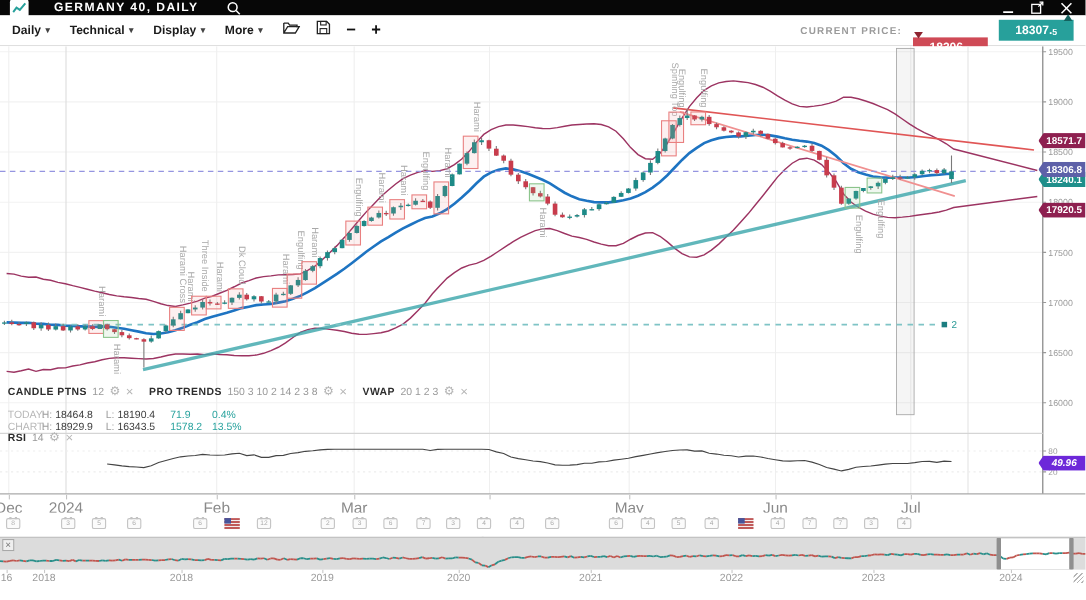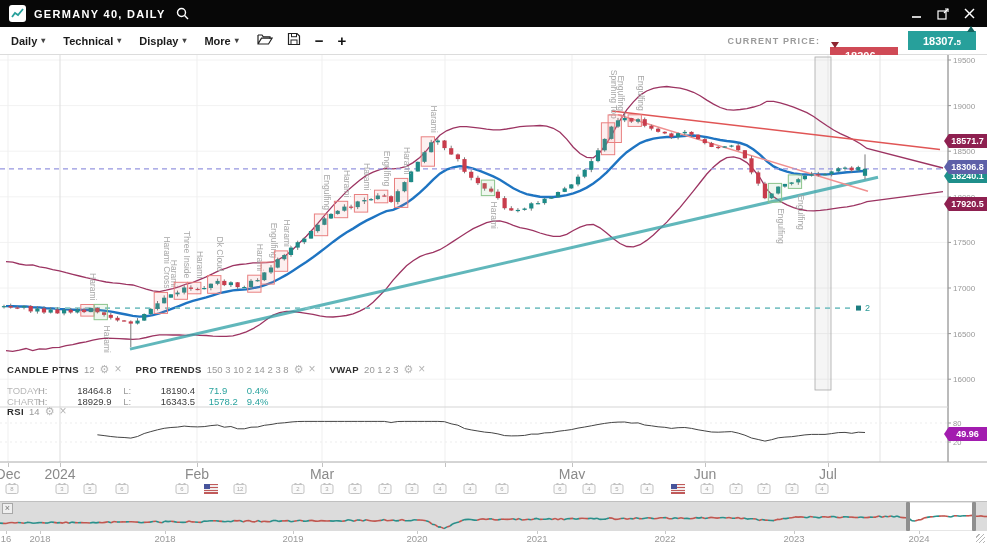--- a/index.html
+++ b/index.html
@@ -1,18 +1,18 @@
 <!DOCTYPE html>
 <html><head>
 <meta charset="utf-8">
 <style>
   html,body{margin:0;padding:0;width:987px;height:545px;overflow:hidden;background:#fff;
     font-family:"Liberation Sans",sans-serif;-webkit-font-smoothing:antialiased;}
   
-  .titlebar{height:27px;background:#070707;display:flex;align-items:center;padding:0 9px;gap:8px;box-sizing:border-box;}
+  .titlebar{height:14px;background:#070707;display:flex;align-items:center;padding:0 9px;gap:23px;box-sizing:border-box;}
   .logo{width:17px;height:17px;background:#fff;border-radius:3px;display:flex;align-items:center;justify-content:center;flex:0 0 auto;}
   .tb-title{color:#fff;font-size:11px;font-weight:bold;letter-spacing:1.3px;}
   .tb-search{margin-left:2px;display:flex;align-items:center;}
   .win-controls{margin-left:auto;display:flex;align-items:center;gap:15px;padding-right:3px;}
   .win-controls svg{display:block;}
   
   .toolbar{height:28px;box-sizing:border-box;border-bottom:1px solid #dcdcdc;display:flex;align-items:center;padding:0 11px;gap:18px;background:#fff;}
   .menu{font-size:11px;font-weight:bold;color:#1b1b1b;display:flex;align-items:center;gap:4px;cursor:default;}
   .menu .caret{font-size:8px;color:#444;}
   .tool-icons{display:flex;align-items:center;gap:14px;}
@@ -29,33 +29,33 @@
   
   .chart-area{position:relative;width:987px;height:408px;background:#fff;}
   #chart-svg{position:absolute;left:0;top:0;}
   .overlay{position:absolute;font-size:9.5px;color:#333;white-space:nowrap;display:flex;align-items:center;gap:5px;}
   .ind-name{font-weight:bold;letter-spacing:.4px;color:#2d2d2d;}
   .ind-params{color:#999;}
   .gear,.xicon{color:#b5b5b5;font-size:11px;line-height:1;cursor:default;}
   .xicon{font-size:12px;}
   .stat-key{color:#b8b8b8;}
   .stat-pre{color:#9d9d9d;}
-  .stat-val{color:#3c3c3c;margin-left:27px;}
+  .stat-val{color:#3c3c3c;}
   .stat-teal{color:#2aa39e;}
   .stat-row{gap:0;}
   .stat-row span{display:inline-block;}
   
   .tag{position:absolute;left:944px;width:43px;height:14px;line-height:14px;text-align:center;
     color:#fff;font-size:9px;font-weight:bold;box-sizing:border-box;padding-left:4px;
     clip-path:polygon(0 50%,11% 0,100% 0,100% 100%,11% 100%);}
   .tag-upper{top:79px;background:#8e2050;z-index:3;}
   .tag-current{top:105px;background:#5d60a8;z-index:4;}
   .tag-ma{top:114px;background:#1f8f8b;z-index:2;}
   .tag-lower{top:142px;background:#8e2050;z-index:3;}
-  .tag-rsi{top:372px;background:#a21caf;z-index:3;}
+  .tag-rsi{top:372px;background:#6d28d9;z-index:3;font-style:italic;}
   
   .month-strip{position:relative;width:987px;height:16px;background:#fff;}
   .month-strip .mlabel{position:absolute;top:3px;transform:translateX(-50%);font-size:14px;color:#8a8a8a;}
   .month-strip .mtick{position:absolute;top:0;width:1px;height:4px;background:#c2c2c2;}
   
   .cal-strip{position:relative;width:987px;height:22px;background:#fff;}
   .cal-icon{position:absolute;top:5px;width:13px;height:10px;box-sizing:border-box;border:1px solid #c3c3c3;border-radius:2px;
     transform:translateX(-50%);background:#fbfbfb;font-size:6px;color:#aaa;text-align:center;line-height:9px;}
   .cal-icon::before{content:"";position:absolute;top:-2px;left:2px;width:2px;height:2px;background:#c3c3c3;}
   .cal-icon::after{content:"";position:absolute;top:-2px;right:2px;width:2px;height:2px;background:#c3c3c3;}
@@ -552,21 +552,21 @@
     <span class="stat-pre">H:</span>&nbsp;<span class="stat-val" style="width:46px;">18464.8</span>
     <span class="stat-pre">L:</span>&nbsp;<span class="stat-val" style="width:48px;">18190.4</span>
     <span class="stat-teal" style="width:38px;">71.9</span>
     <span class="stat-teal">0.4%</span>
   </div>
   <div class="overlay stat-row" style="left:7px;top:341px;">
     <span class="stat-key" style="width:31px;">CHART:</span>
     <span class="stat-pre">H:</span>&nbsp;<span class="stat-val" style="width:46px;">18929.9</span>
     <span class="stat-pre">L:</span>&nbsp;<span class="stat-val" style="width:48px;">16343.5</span>
     <span class="stat-teal" style="width:38px;">1578.2</span>
-    <span class="stat-teal">9.4%</span>
+    <span class="stat-teal">13.5%</span>
   </div>
   <div class="overlay" style="left:7px;top:350px;">
     <span class="ind-name">RSI</span>
       <span class="ind-params">14</span>
     <span class="gear">⚙</span>
       <span class="xicon">×</span>
   </div>
 
   <div class="tag tag-upper">18571.7</div>
   <div class="tag tag-ma">18240.1</div>

